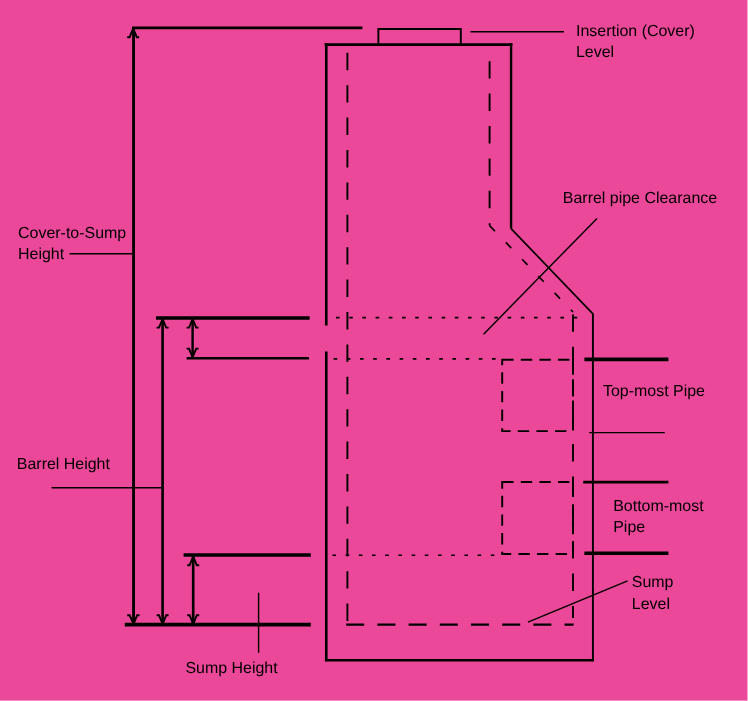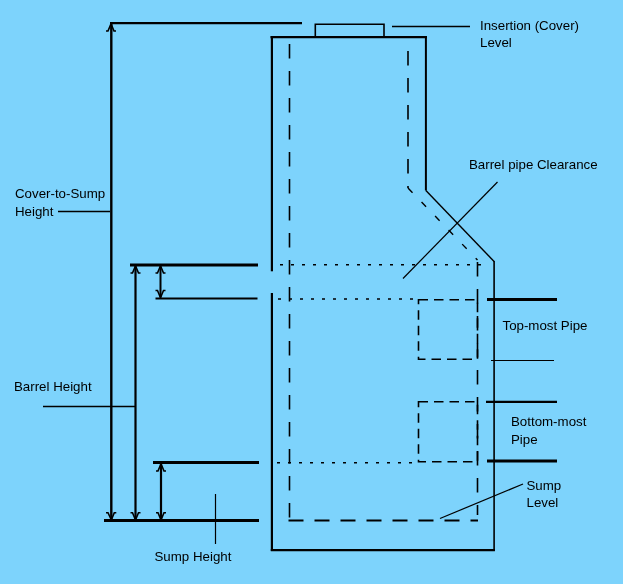--- a/index.html
+++ b/index.html
@@ -1,16 +1,16 @@
 <!DOCTYPE html>
 <html><head>
 <meta charset="utf-8">
 <style>
   html,body{margin:0;padding:0;background:#ffffff;}
-  #stage{position:relative;width:623px;height:584px;background:#7dd3fc;overflow:hidden;}
+  #stage{position:relative;width:623px;height:584px;background:#ec4899;overflow:hidden;}
   svg{position:absolute;left:0;top:0;}
   text{font-family:"Liberation Sans",sans-serif;font-size:13.3px;fill:#000000;}
 </style>
 </head>
 <body>
 
 <div id="stage">
 <svg width="623" height="584" viewBox="0 0 623 584">
 
   <line x1="110" y1="23.2" x2="302" y2="23.2" stroke="#000" stroke-width="2.2"></line>

